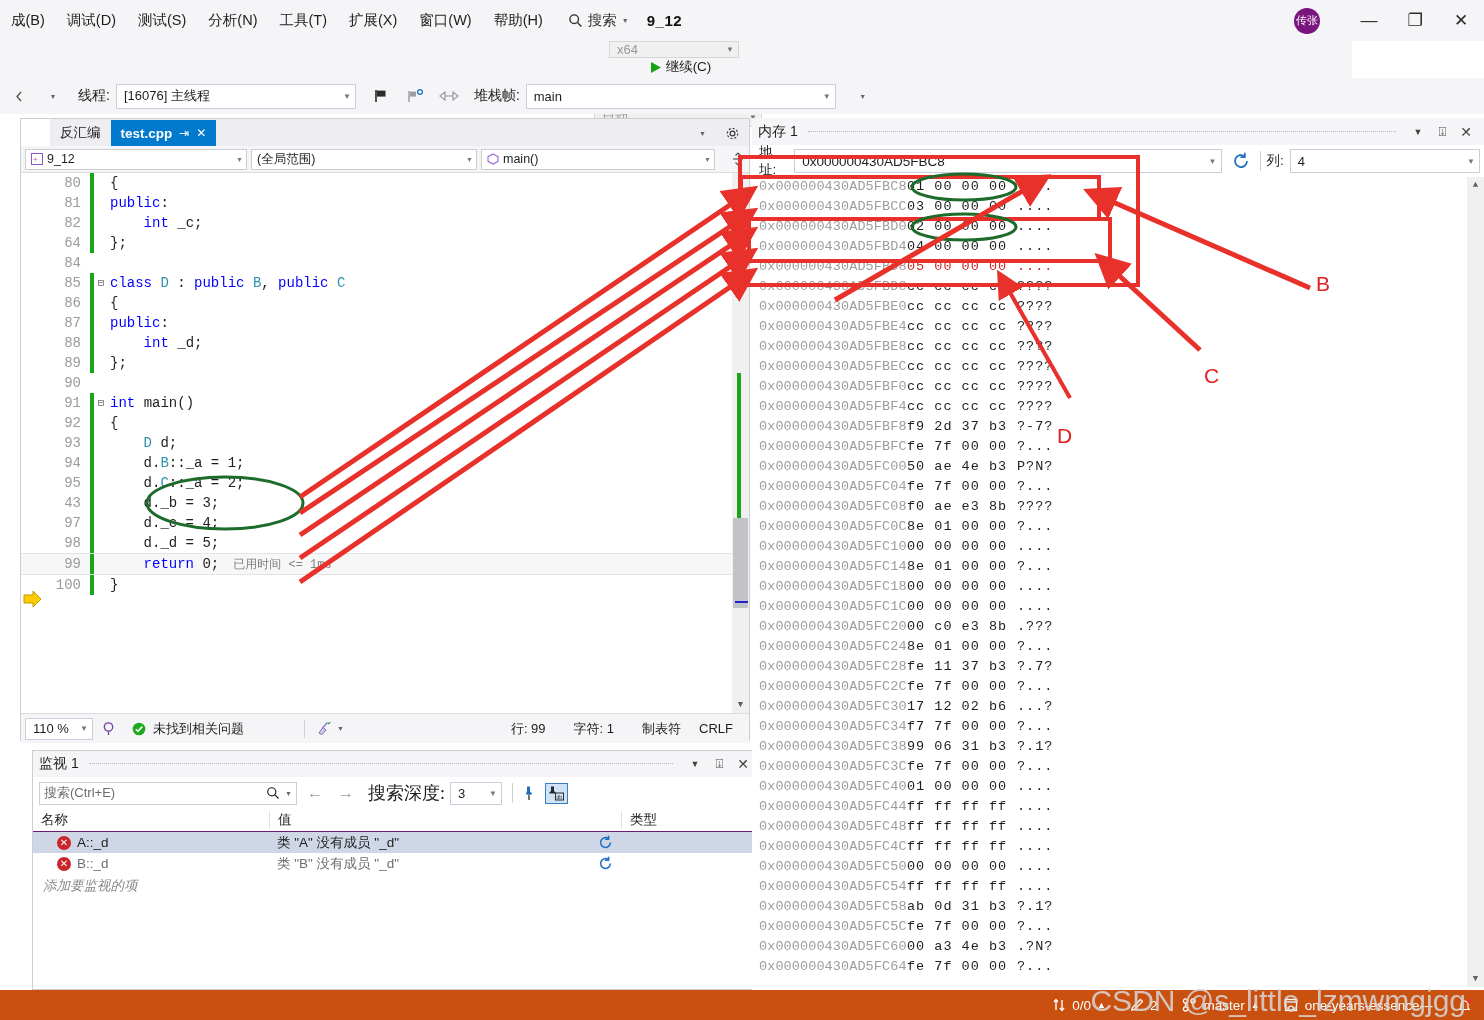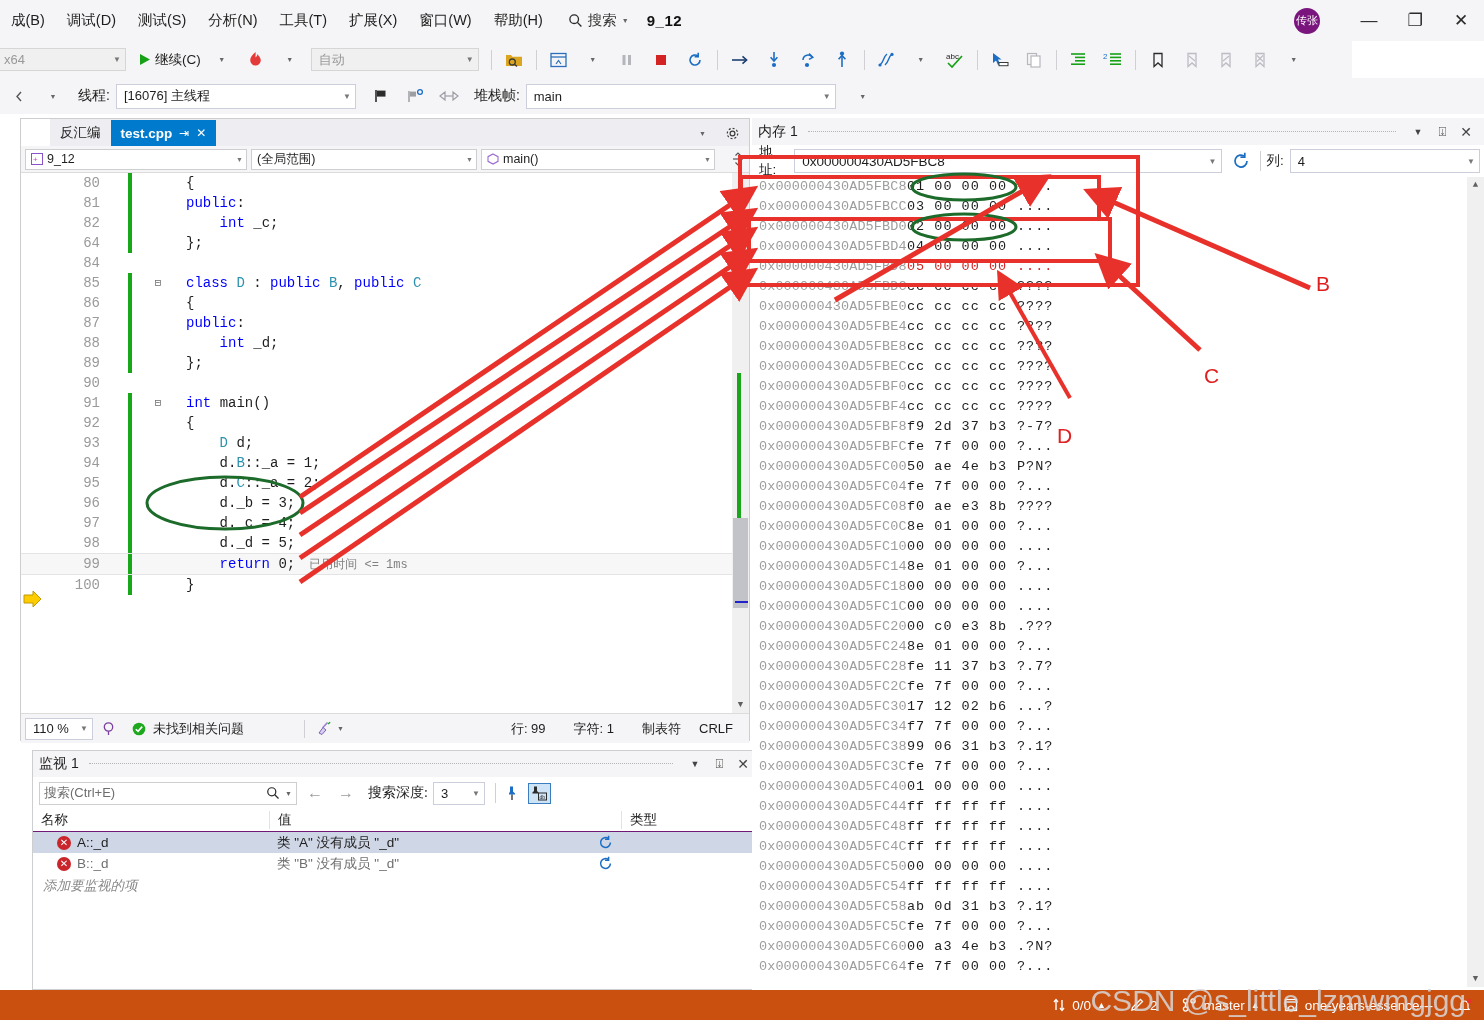--- a/index.html
+++ b/index.html
@@ -17,21 +17,21 @@
   .menu-item{padding:4px 11px;font-size:14.5px;color:#1e1e1e;white-space:nowrap;cursor:default;}
   #searchbox{display:flex;align-items:center;gap:5px;margin-left:14px;font-size:14.5px;color:#333;}
   #searchbox .mag{font-size:15px;color:#2a2a2a;}
   #solname{margin-left:18px;font-size:15px;font-weight:bold;color:#111;letter-spacing:.5px;}
   #winctrl{position:absolute;right:0;top:0;height:41px;display:flex;align-items:center;}
   .wbtn{width:46px;height:41px;display:flex;align-items:center;justify-content:center;font-size:17px;color:#2b2b2b;}
   #avatar{width:26px;height:26px;border-radius:50%;background:#7b157e;color:#fff;font-size:11px;
           display:flex;align-items:center;justify-content:center;margin-right:26px;overflow:hidden;}
 
   
-  #tb1{left:0;top:41px;width:1352px;height:37px;background:#f5f5f7;display:flex;align-items:center;}
+  #tb1{left:0;top:41px;width:1352px;height:37px;background:#f5f5f7;display:flex;align-items:center;flex-direction:column;}
   .combo{height:23px;border:1px solid #cccedb;background:#fff;display:flex;align-items:center;
          padding:0 4px 0 7px;font-size:13px;color:#555;box-sizing:border-box;}
   .combo.disabled{background:#f0f0f0;color:#999;border-color:#d6d6d6;}
   .combo .car{margin-left:auto;font-size:8px;color:#777;padding-left:8px;}
   .tbtn{height:26px;min-width:26px;display:flex;align-items:center;justify-content:center;gap:4px;
         padding:0 4px;font-size:13.5px;color:#1e1e1e;}
   .sep{width:1px;height:20px;background:#d0d0d4;margin:0 5px;}
   .caret{font-size:7px;color:#666;}
   svg{display:block;}
 
@@ -44,21 +44,21 @@
   #edtabs{height:27px;background:#eeeef2;display:flex;align-items:flex-end;margin-left:29px;}
   .edtab{height:26px;display:flex;align-items:center;padding:0 10px;font-size:13.5px;color:#1e1e1e;}
   .edtab.inactive{background:#eeeef2;}
   .edtab.active{background:#007acc;color:#fff;font-weight:bold;gap:7px;}
   .edtab.active .mini{font-size:12px;font-weight:normal;}
   #edcrumb{height:26px;background:#f5f5f7;border-bottom:1px solid #dcdcdc;display:flex;align-items:center;padding:0 2px;}
   .crumb{height:21px;border:1px solid #ccced0;background:#fff;display:flex;align-items:center;
          padding:0 3px 0 5px;font-size:12.5px;color:#1e1e1e;margin:0 2px;box-sizing:border-box;}
   .crumb .car{margin-left:auto;font-size:7px;color:#777;padding-left:6px;}
   #codearea{position:relative;height:540px;background:#fff;overflow:hidden;font-family:"Liberation Mono","DejaVu Sans Mono",monospace;}
-  .cline{height:20px;line-height:20px;display:flex;font-size:14px;white-space:pre;gap:19px;}
+  .cline{height:20px;line-height:20px;display:flex;font-size:14px;white-space:pre;}
   .gut{width:16px;text-align:center;}
   .lnum{width:44px;text-align:right;color:#2b91af;color:#9a9a9a;padding-right:9px;font-size:14px;}
   .chg{width:4px;}
   .chg.g{background:#18a718;}
   .fold{width:14px;text-align:center;color:#707070;font-size:11px;}
   .code{padding-left:2px;}
   .kw{color:#0000ff;}
   .ty{color:#2b91af;}
   .pl{color:#1e1e1e;}
   .cm{color:#808080;}
@@ -423,21 +423,21 @@
         <div class="cline"><div class="gut"></div><div class="lnum">86</div><div class="chg g"></div><div class="fold"></div><div class="code">{</div></div>
         <div class="cline"><div class="gut"></div><div class="lnum">87</div><div class="chg g"></div><div class="fold"></div><div class="code"><span class="kw">public</span>:</div></div>
         <div class="cline"><div class="gut"></div><div class="lnum">88</div><div class="chg g"></div><div class="fold"></div><div class="code">&nbsp;&nbsp;&nbsp;&nbsp;<span class="kw">int</span> _d;</div></div>
         <div class="cline"><div class="gut"></div><div class="lnum">89</div><div class="chg g"></div><div class="fold"></div><div class="code">};</div></div>
         <div class="cline"><div class="gut"></div><div class="lnum">90</div><div class="chg"></div><div class="fold"></div><div class="code"></div></div>
         <div class="cline"><div class="gut"></div><div class="lnum">91</div><div class="chg g"></div><div class="fold">⊟</div><div class="code"><span class="kw">int</span> <span class="pl">main</span>()</div></div>
         <div class="cline"><div class="gut"></div><div class="lnum">92</div><div class="chg g"></div><div class="fold"></div><div class="code">{</div></div>
         <div class="cline"><div class="gut"></div><div class="lnum">93</div><div class="chg g"></div><div class="fold"></div><div class="code">&nbsp;&nbsp;&nbsp;&nbsp;<span class="ty">D</span> d;</div></div>
         <div class="cline"><div class="gut"></div><div class="lnum">94</div><div class="chg g"></div><div class="fold"></div><div class="code">&nbsp;&nbsp;&nbsp;&nbsp;d.<span class="ty">B</span>::_a = 1;</div></div>
         <div class="cline"><div class="gut"></div><div class="lnum">95</div><div class="chg g"></div><div class="fold"></div><div class="code">&nbsp;&nbsp;&nbsp;&nbsp;d.<span class="ty">C</span>::_a = 2;</div></div>
-        <div class="cline"><div class="gut"></div><div class="lnum">96</div><div class="chg g"></div><div class="fold"></div><div class="code">&nbsp;&nbsp;&nbsp;&nbsp;d._b = 3;</div></div>
+        <div class="cline"><div class="gut"></div><div class="lnum">43</div><div class="chg g"></div><div class="fold"></div><div class="code">&nbsp;&nbsp;&nbsp;&nbsp;d._b = 3;</div></div>
         <div class="cline"><div class="gut"></div><div class="lnum">97</div><div class="chg g"></div><div class="fold"></div><div class="code">&nbsp;&nbsp;&nbsp;&nbsp;d._c = 4;</div></div>
         <div class="cline"><div class="gut"></div><div class="lnum">98</div><div class="chg g"></div><div class="fold"></div><div class="code">&nbsp;&nbsp;&nbsp;&nbsp;d._d = 5;</div></div>
         <div class="cline" style="background: rgb(247, 247, 247); border-top: 1px solid rgb(228, 228, 228); border-bottom: 1px solid rgb(228, 228, 228);"><div class="gut"></div><div class="lnum">99</div><div class="chg g"></div><div class="fold"></div><div class="code">&nbsp;&nbsp;&nbsp;&nbsp;<span class="kw">return</span> 0;<span class="cm" style="margin-left: 14px; font-size: 12px;">已用时间 &lt;= 1ms</span></div></div>
         <div class="cline"><div class="gut"></div><div class="lnum">100</div><div class="chg g"></div><div class="fold"></div><div class="code">}</div></div>
       </div>
     <div id="edscroll">
       <div class="sarrow" style="top:3px;">▲</div>
       <div style="position:absolute;left:5px;top:200px;width:4px;height:226px;background:#18a718;"></div>
       <div id="edthumb"></div>
       <div style="position:absolute;left:3px;top:428px;width:13px;height:2px;background:#2222cc;"></div>
@@ -504,21 +504,21 @@
       <span>
         <svg width="14" height="14" viewBox="0 0 16 16">
             <circle cx="6.6" cy="6.6" r="4.6" fill="none" stroke="#2a2a2a" stroke-width="1.4"></circle>
             <line x1="10" y1="10" x2="14.3" y2="14.3" stroke="#2a2a2a" stroke-width="1.5"></line>
           </svg>
       </span>
       <span class="caret" style="padding-left:5px;">▼</span>
     </div>
     <span style="padding:0 5px;color:#9a9a9a;font-size:16px;">←</span>
     <span style="padding:0 5px;color:#9a9a9a;font-size:16px;">→</span>
-    <span style="font-size:14px;padding-left:4px;font-family:Liberation Serif, serif;">搜索深度:</span>
+    <span style="font-size:18px;padding-left:4px;font-family:Liberation Serif, serif;">搜索深度:</span>
     <div class="combo" style="width:52px;height:23px;">
       <span style="color:#1e1e1e;">3</span>
         <span class="car">▼</span>
     </div>
     <span style="width:1px;height:20px;background:#d0d0d4;margin:0 5px;"></span>
     <span>
       <svg width="17" height="17" viewBox="0 0 17 17">
           <path d="M4 1.5h3v5l2 2v1H3v-1l1-2z" fill="#1c6ec4"></path>
           <line x1="6" y1="9.5" x2="6" y2="15" stroke="#2b2b2b" stroke-width="1.3"></line>
         </svg>

